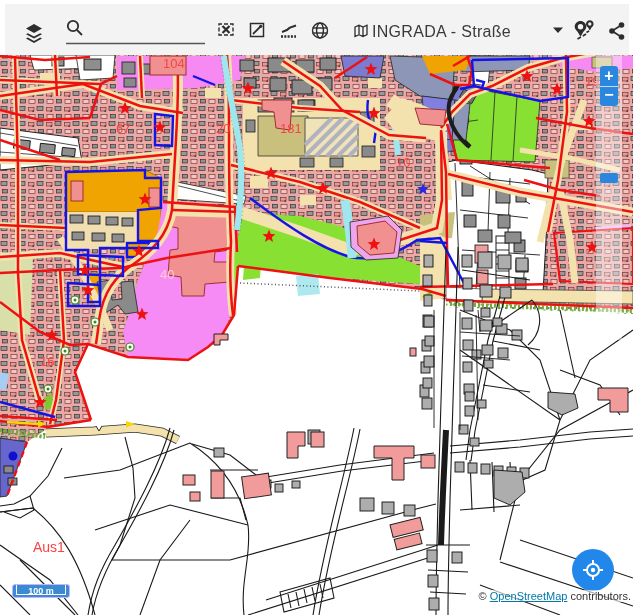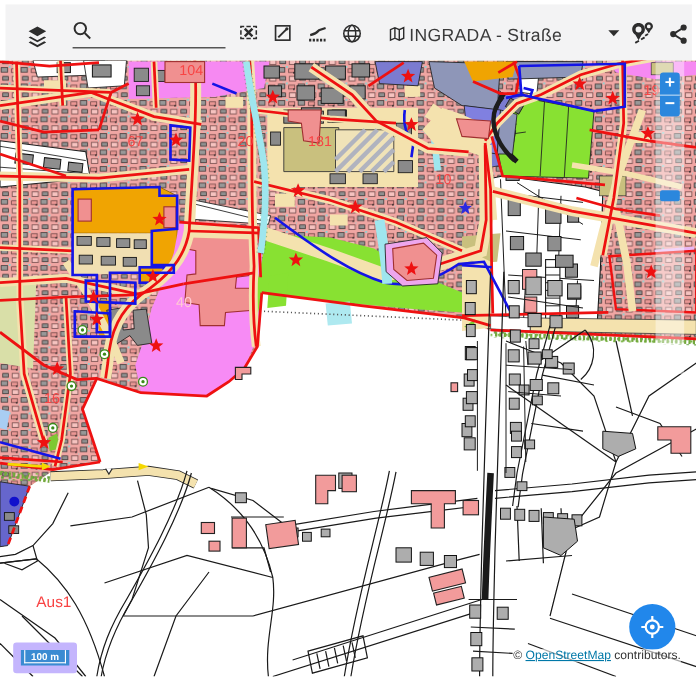--- a/index.html
+++ b/index.html
@@ -569,18 +569,18 @@
 <div style="position:absolute;left:572px;top:549px;width:42px;height:42px;border-radius:50%;background:#2187eb"></div>
 <svg style="position:absolute;left:572px;top:549px" width="42" height="42">
 <circle cx="21" cy="21" r="6" fill="none" stroke="#fff" stroke-width="2"></circle>
 <circle cx="21" cy="21" r="2.2" fill="#fff"></circle>
 <line x1="21" y1="11" x2="21" y2="15" stroke="#fff" stroke-width="2"></line>
 <line x1="21" y1="27" x2="21" y2="31" stroke="#fff" stroke-width="2"></line>
 <line x1="11" y1="21" x2="15" y2="21" stroke="#fff" stroke-width="2"></line>
 <line x1="27" y1="21" x2="31" y2="21" stroke="#fff" stroke-width="2"></line>
 </svg>
 
-<div style="position:absolute;left:12px;top:584px;width:58px;height:28px;background:#3a8bd2;border:7px solid #c4b5fd;border-radius:3px;box-sizing:border-box">
+<div style="position:absolute;left:12px;top:584px;width:58px;height:14px;background:#3a8bd2;border:1px solid #c4b5fd;border-radius:3px;box-sizing:border-box">
 <div style="position:absolute;left:3px;right:3px;top:0;bottom:2px;border-left:1.5px solid #fff;border-right:1.5px solid #fff;border-bottom:1.5px solid #fff"></div>
 <div style="position:absolute;left:0;right:0;top:0.5px;text-align:center;color:#fff;font-size:9px;font-weight:bold;font-family:'Liberation Sans',sans-serif">100 m</div>
 </div>
 
-<div style="position:absolute;right:14px;top:590px;font-size:11px;color:#333;font-family:'Liberation Sans',sans-serif;background:rgba(255,255,255,0.6)">© <a style="color:#0078a8;text-decoration:underline">OpenStreetMap</a> contributors.</div>
+<div style="position:absolute;right:2px;top:590px;font-size:11px;color:#333;font-family:'Liberation Sans',sans-serif;background:rgba(255,255,255,0.6)">© <a style="color:#0078a8;text-decoration:underline">OpenStreetMap</a> contributors.</div>
 
 </body></html>

